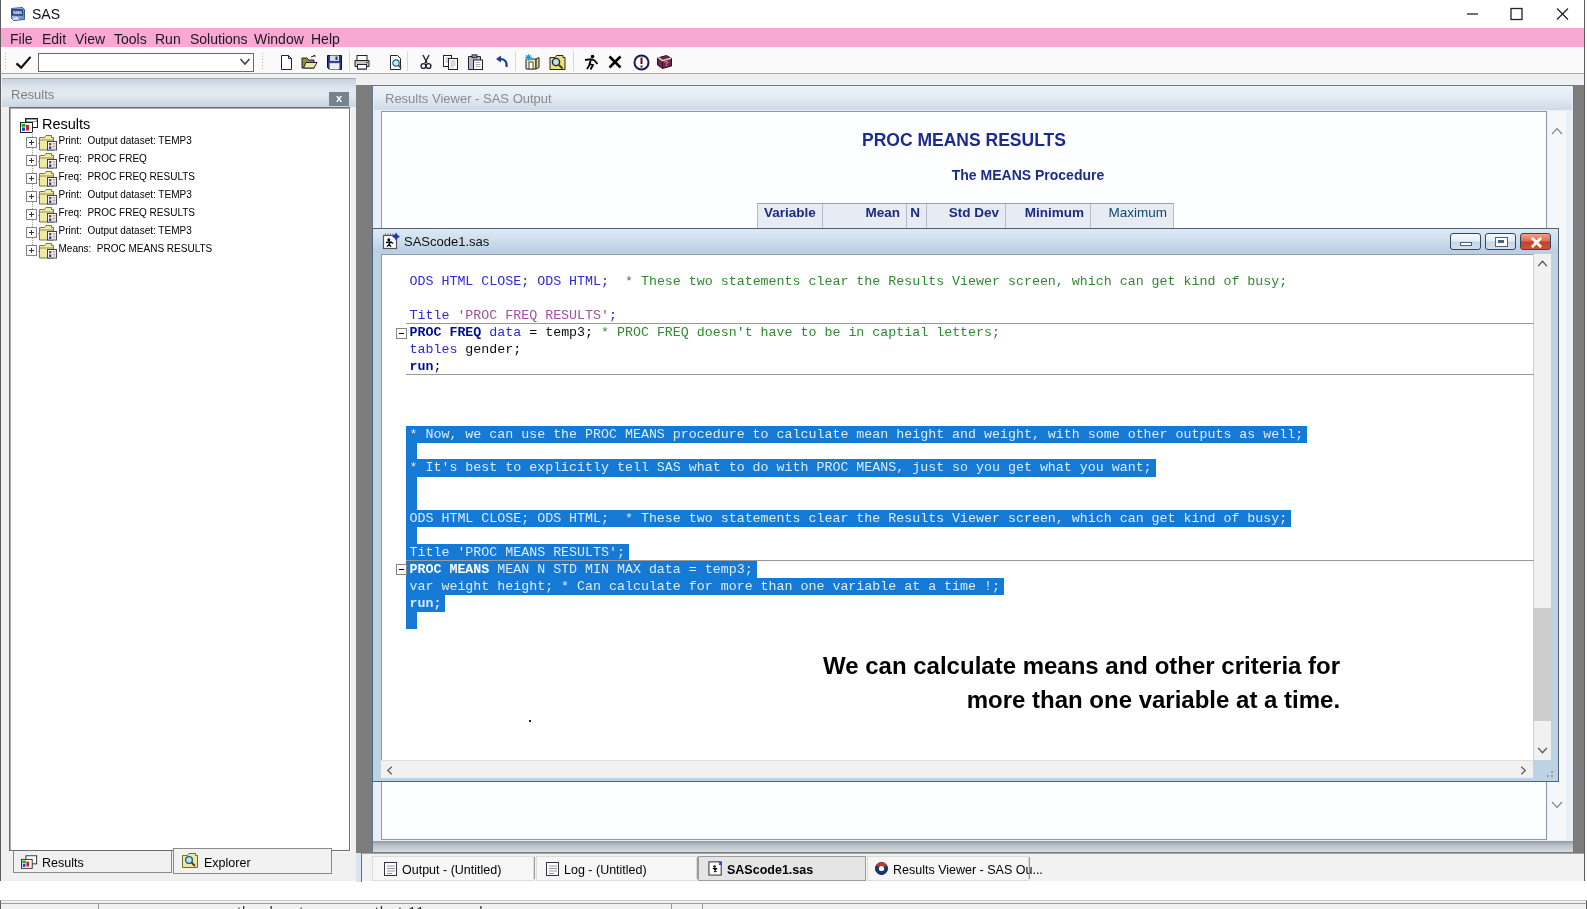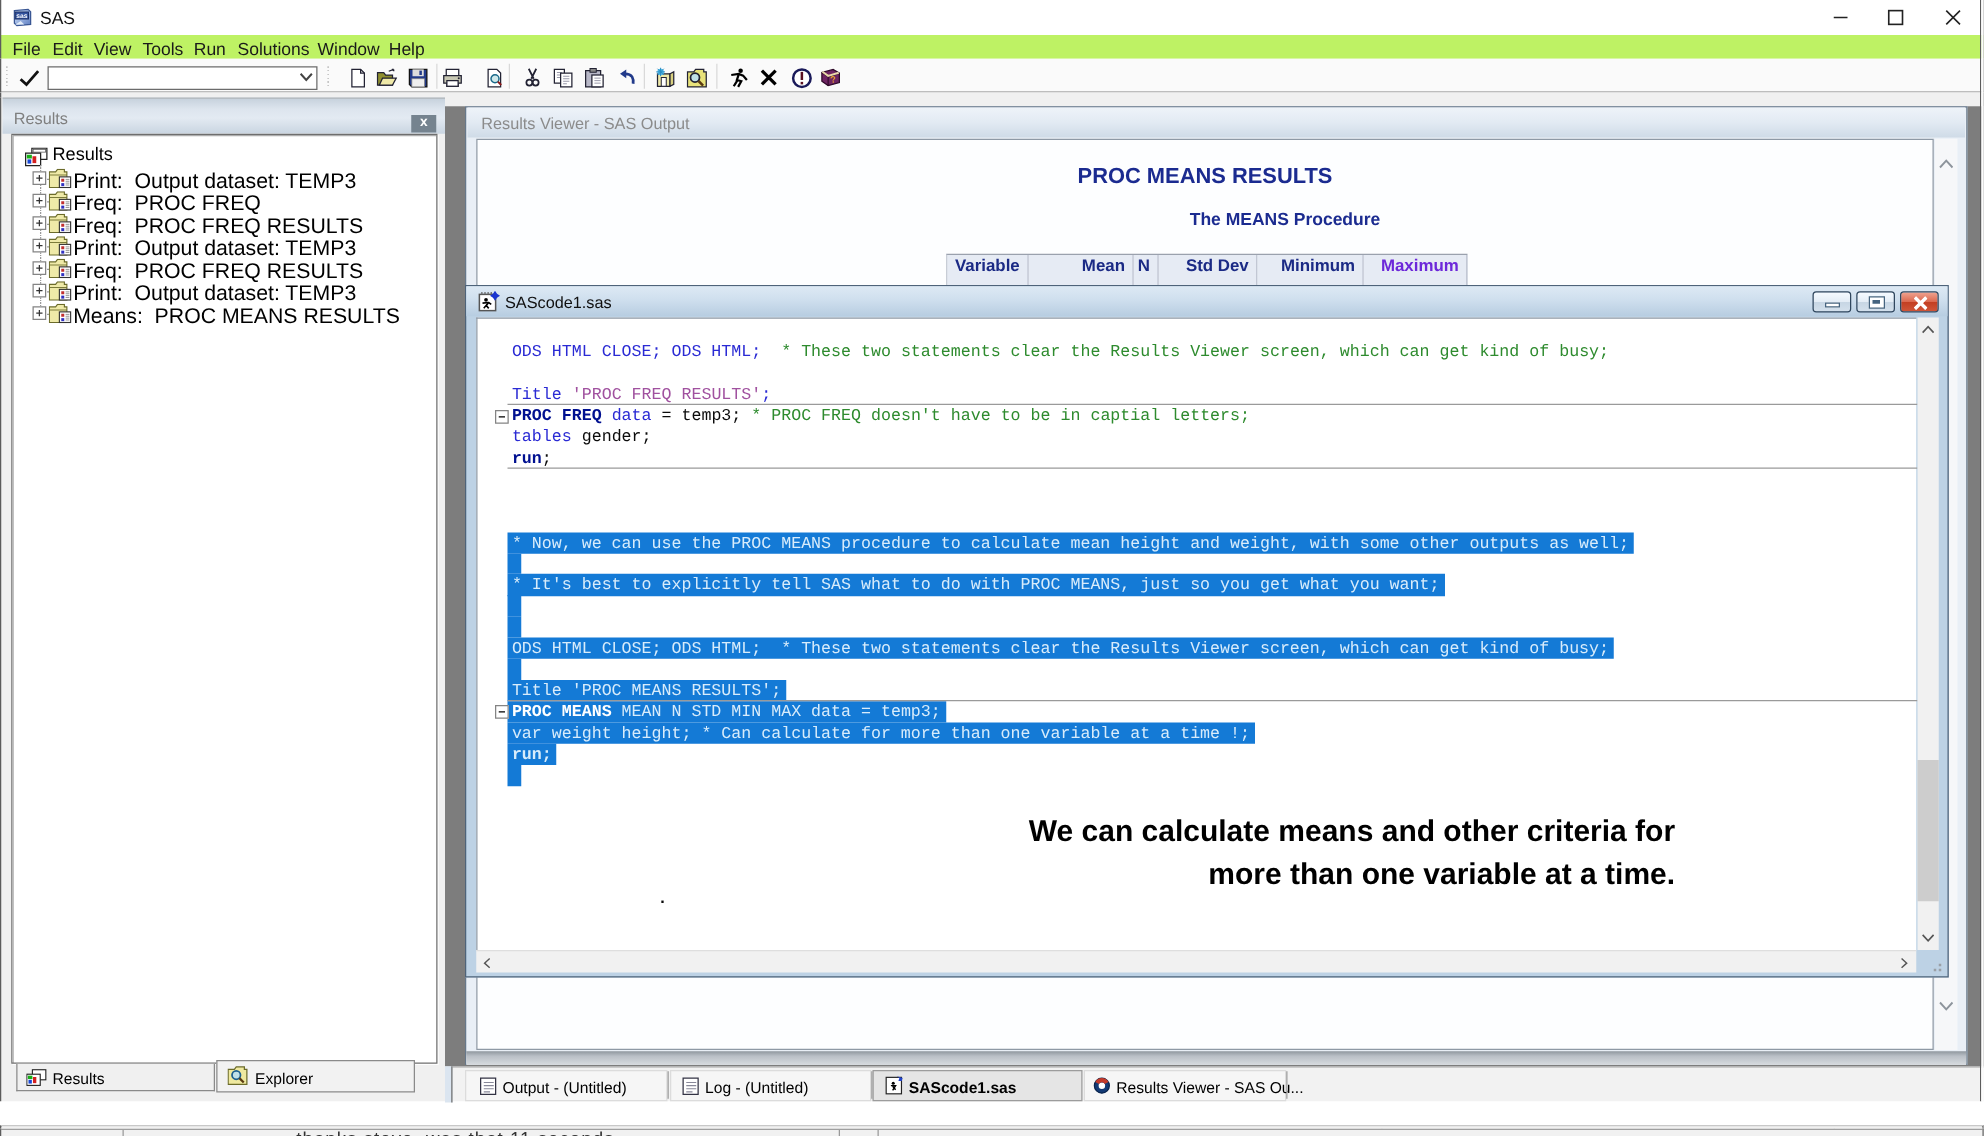--- a/index.html
+++ b/index.html
@@ -6,39 +6,39 @@
   html,body { width:1587px; height:909px; overflow:hidden; }
   body { font-family:"Liberation Sans", sans-serif; background:#fff; position:relative; }
   .abs { position:absolute; }
 
   
   #titlebar { left:0; top:0; width:1587px; height:28px; background:#fff; border-left:1px solid #5c5c5c; border-right:1px solid #5c5c5c;}
   #titlebar .t { left:31px; top:6px; font-size:14px; color:#111; }
   .wc { stroke:#222; stroke-width:1.3; fill:none; }
 
   
-  #menubar { left:0; top:28px; width:1587px; height:19px; background:#bef264; border-left:1px solid #5c5c5c; border-right:1px solid #5c5c5c; }
+  #menubar { left:0; top:28px; width:1587px; height:19px; background:#f9a8d4; border-left:1px solid #5c5c5c; border-right:1px solid #5c5c5c; }
   #menubar span { position:absolute; top:3px; font-size:14px; color:#1a1a1a; }
 
   
   #toolbar { left:0; top:47px; width:1587px; height:27px; background:#fafafa; border-bottom:1px solid #a9a9a9; border-left:1px solid #5c5c5c; border-right:1px solid #5c5c5c;}
   #combo { left:37px; top:6px; width:216px; height:19px; background:#fff; border:1px solid #6b6b6b; }
   .tbsep { position:absolute; top:4px; width:1px; height:20px; background:#d9d9d9; }
 
   #underbar { left:0; top:74px; width:1587px; height:11px; background:#f0f0f0; border-left:1px solid #5c5c5c; border-right:1px solid #5c5c5c;}
 
   
   #leftpanel { left:0; top:78px; width:356px; height:803px; background:#f0f0f0; border-left:1px solid #5c5c5c; }
   #lp-header { position:absolute; left:1px; top:0; width:354px; height:29px;
     background:linear-gradient(180deg,#c7d2dd 0%,#dde5ee 30%,#e3eaf2 55%,#c9d5e1 100%); border-top:1px solid #a5adb5; }
   #lp-header .cap { position:absolute; left:9px; top:8px; font-size:13px; color:#7f7f7f; }
   #lp-close { position:absolute; left:327px; top:13px; width:20px; height:14px; background:#75838f; color:#fff; font-size:11px; text-align:center; line-height:13px; font-weight:bold; }
   #treebox { position:absolute; left:8px; top:29px; width:341px; height:744px; background:#fff;
      border:1px solid #6e6e6e; box-shadow:inset 1px 1px 0 #adadad, 1px 1px 0 #fdfdfd; }
-  .titem { position:absolute; font-size:17px; color:#000; white-space:pre; }
+  .titem { position:absolute; font-size:10px; color:#000; white-space:pre; }
 
   
   #mdi { left:356px; top:85px; width:1231px; height:768px; background:#7d7d7d; }
 
   
   #rv { left:372px; top:85px; width:1202px; height:767px; background:#e9eff6; border:1px solid #67788a; }
   #rv-title { position:absolute; left:1px; top:0; width:1198px; height:24px;
      background:linear-gradient(180deg,#eef3f9 0%,#e2eaf3 50%,#cfdbe7 100%); }
   #rv-title span { position:absolute; left:11px; top:5px; font-size:13px; color:#8b8b8b; }
   #rv-content { position:absolute; left:8px; top:25px; width:1166px; height:729px; background:#fdfeff; border:1px solid #8e99a5; }
@@ -352,21 +352,21 @@
   <div id="rv-content">
     <div class="abs" style="left:0;top:18px;width:1164px;text-align:center;font-size:17.5px;font-weight:bold;color:#1b2b90">PROC MEANS RESULTS</div>
     <div class="abs" style="left:0;top:55px;width:1292px;text-align:center;font-size:14px;font-weight:bold;color:#1b2b90">The MEANS Procedure</div>
     <div id="rvtable">
         <div class="abs" style="left:375px;top:91px;height:30px;display:flex;border-top:1px solid #9aa1ad;border-left:1px solid #b6bcc9">
           <div style="width:65px;background:#e6ebf4;border-right:1px solid #b6bcc9;display:flex;align-items:flex-start;justify-content:flex-start;padding:1px 6px 0;font-size:13.5px;font-weight:bold;color:#1b2a85">Variable</div>
           <div style="width:84px;background:#e6ebf4;border-right:1px solid #b6bcc9;display:flex;align-items:flex-start;justify-content:flex-end;padding:1px 6px 0;font-size:13.5px;font-weight:bold;color:#1b2a85">Mean</div>
           <div style="width:20px;background:#e6ebf4;border-right:1px solid #b6bcc9;display:flex;align-items:flex-start;justify-content:flex-end;padding:1px 6px 0;font-size:13.5px;font-weight:bold;color:#1b2a85">N</div>
           <div style="width:79px;background:#e6ebf4;border-right:1px solid #b6bcc9;display:flex;align-items:flex-start;justify-content:flex-end;padding:1px 6px 0;font-size:13.5px;font-weight:bold;color:#1b2a85">Std Dev</div>
           <div style="width:85px;background:#e6ebf4;border-right:1px solid #b6bcc9;display:flex;align-items:flex-start;justify-content:flex-end;padding:1px 6px 0;font-size:13.5px;font-weight:bold;color:#1b2a85">Minimum</div>
-          <div style="width:83px;background:#e6ebf4;border-right:1px solid #b6bcc9;display:flex;align-items:flex-start;justify-content:flex-end;padding:1px 6px 0;font-size:13.5px;font-weight:bold;color:#6d28d9">Maximum</div>
+          <div style="width:83px;background:#e6ebf4;border-right:1px solid #b6bcc9;display:flex;align-items:flex-start;justify-content:flex-end;padding:1px 6px 0;font-size:13.5px;font-weight:normal;color:#0c4a6e">Maximum</div>
         </div>
       </div>
   </div>
   <div class="abs" style="left:0;top:755px;width:1200px;height:11px;background:linear-gradient(180deg,#8f979e 0%,#b9bfc6 35%,#d7dbdf 100%)"></div>
   <div id="rv-scroll">
     <svg class="abs" style="left:3px;top:16px" width="12" height="8" viewBox="0 0 12 8">
         <path d="M1 7 L6 1.5 L11 7" stroke="#8d949c" stroke-width="1.5" fill="none"></path>
       </svg>
     <svg class="abs" style="left:3px;top:690px" width="12" height="8" viewBox="0 0 12 8">
         <path d="M1 1 L6 6.5 L11 1" stroke="#8d949c" stroke-width="1.5" fill="none"></path>

